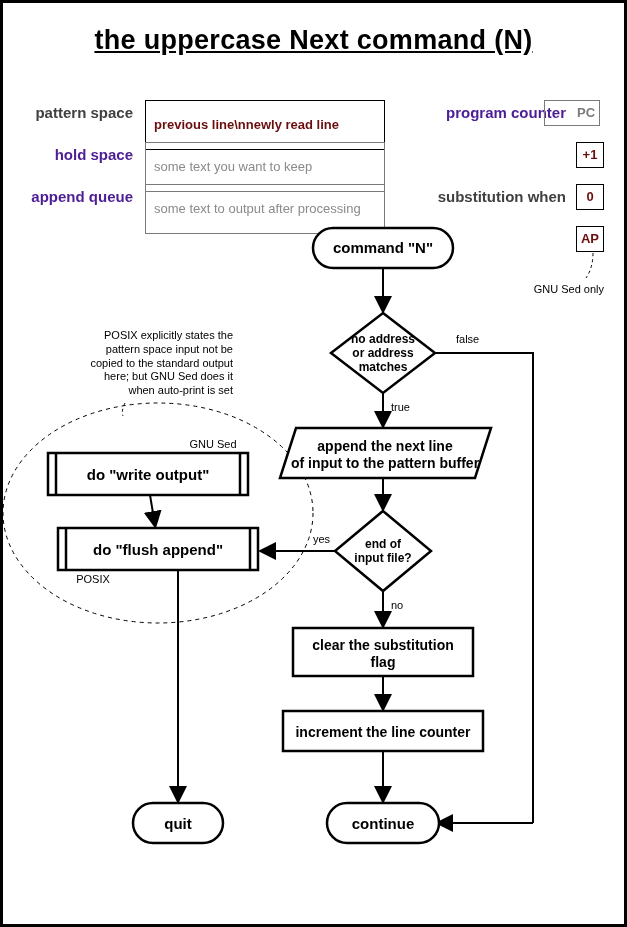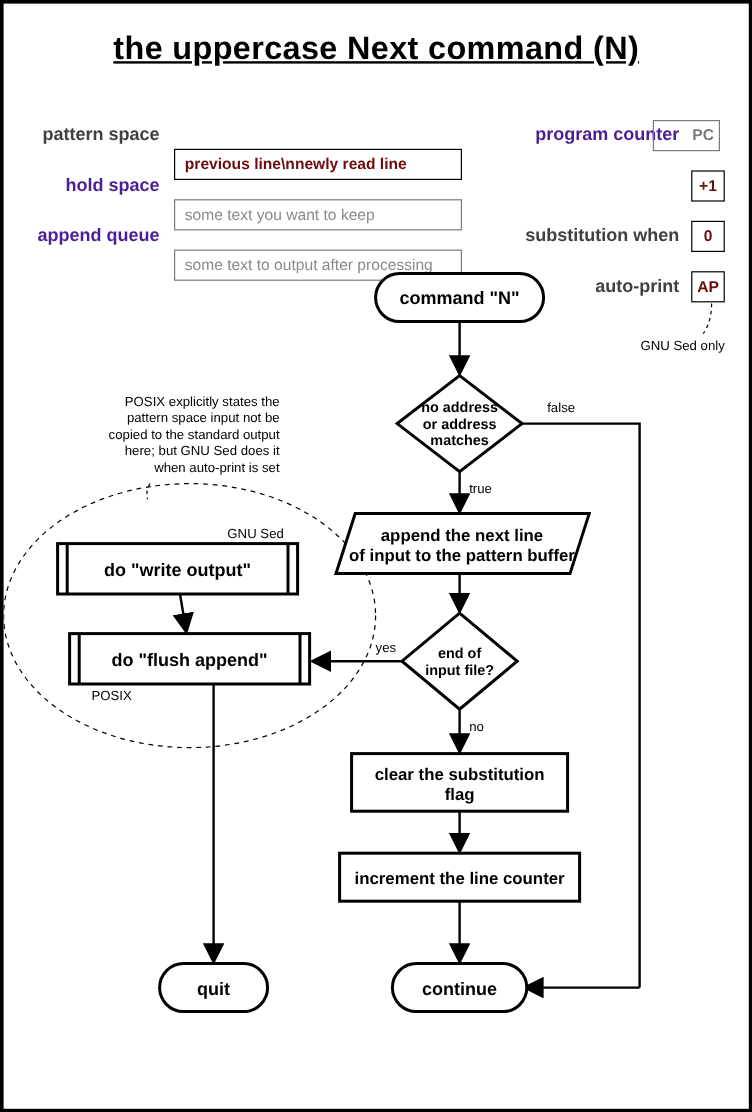--- a/index.html
+++ b/index.html
@@ -4,21 +4,21 @@
 <style>
   html,body{margin:0;padding:0;background:#fff;}
   body{font-family:"Arial Narrow","Helvetica Neue",Arial,sans-serif;font-stretch:condensed;}
   .frame{box-sizing:border-box;width:627px;height:927px;border:3px solid #000;position:relative;background:#fff;}
   .title{position:absolute;left:0;right:0;top:22px;text-align:center;font-weight:900;font-size:27px;letter-spacing:0.3px;text-decoration:underline;}
   
   .lbl{position:absolute;font-weight:900;font-size:15px;color:#404040;text-align:right;}
   .lbl.gray{color:#4c1d95;font-weight:700;}
   .lbl.right{text-align:left;}
   
-  .fld{position:absolute;border:1.5px solid #000;height:24px;line-height:24px;padding:0 8px;font-size:13px;font-weight:700;color:#6b0d0d;font-family:inherit;margin-top:24px;}
+  .fld{position:absolute;border:1.5px solid #000;height:24px;line-height:24px;padding:12px 8px;font-size:13px;font-weight:700;color:#6b0d0d;font-family:inherit;}
   .fld.gray{border-color:#7a7a7a;color:#8a8a8a;font-weight:400;}
   
   .sq{position:absolute;border:1.5px solid #000;width:26px;height:24px;line-height:24px;text-align:center;font-weight:900;font-size:13px;color:#6b0d0d;font-family:inherit;}
   .sq.gray{border-color:#7a7a7a;color:#7a7a7a;}
   
   svg.flow{position:absolute;left:0;top:0;width:627px;height:927px;pointer-events:none;}
   
   .node-text{font-family:"Arial Narrow","Helvetica Neue",Arial,sans-serif;font-weight:900;font-size:15px;text-anchor:middle;dominant-baseline:middle;}
   .small-text{font-family:"Arial Narrow","Helvetica Neue",Arial,sans-serif;font-weight:400;font-size:11.5px;text-anchor:middle;fill:#000;}
   .tiny{font-size:11px;}
@@ -34,21 +34,20 @@
   <div class="lbl" style="left:0;width:130px;top:101px;">pattern space</div>
   <div class="lbl gray" style="left:0;width:130px;top:143px;">hold space</div>
   <div class="lbl gray" style="left:0;width:130px;top:185px;">append queue</div>
 
   <div class="fld" style="left:142px;top:97px;width:222px;">previous line\nnewly read line</div>
   <div class="fld gray" style="left:142px;top:139px;width:222px;">some text you want to keep</div>
   <div class="fld gray" style="left:142px;top:181px;width:222px;">some text to output after processing</div>
 
   <div class="lbl gray right" style="right:58px;width:140px;top:101px;text-align:right;">program counter</div>
   <div class="lbl right" style="right:58px;width:140px;top:185px;text-align:right;">substitution when</div>
-  <div class="lbl right" style="right:58px;width:140px;top:227px;text-align:right;">auto-print</div>
 
   <div class="sq gray" style="right:24px;top:97px;padding-left:28px;">PC</div>
   <div class="sq" style="right:20px;top:139px;">+1</div>
   <div class="sq" style="right:20px;top:181px;">0</div>
   <div class="sq" style="right:20px;top:223px;">AP</div>
 
   <div class="note" style="left:20px;top:326px;width:210px;">
     <span>POSIX explicitly states the</span><br>
     <span>pattern space input not be</span><br>
     <span>copied to the standard output</span><br>

